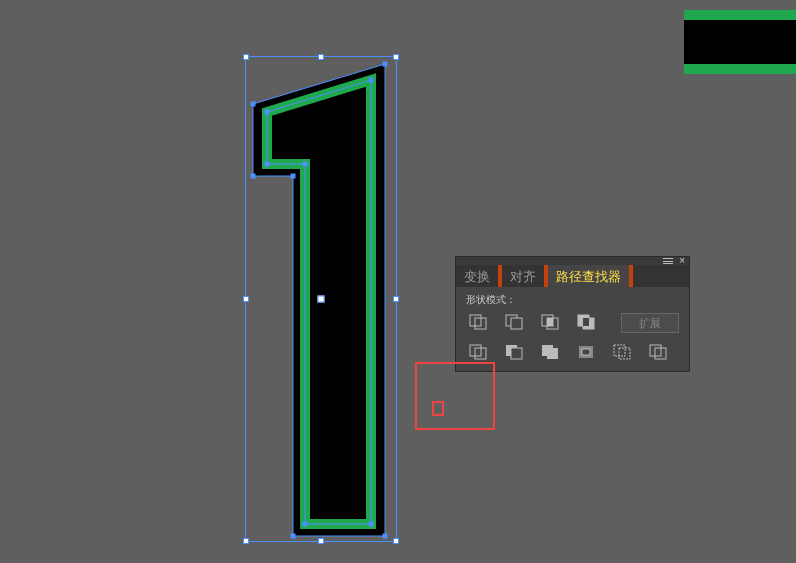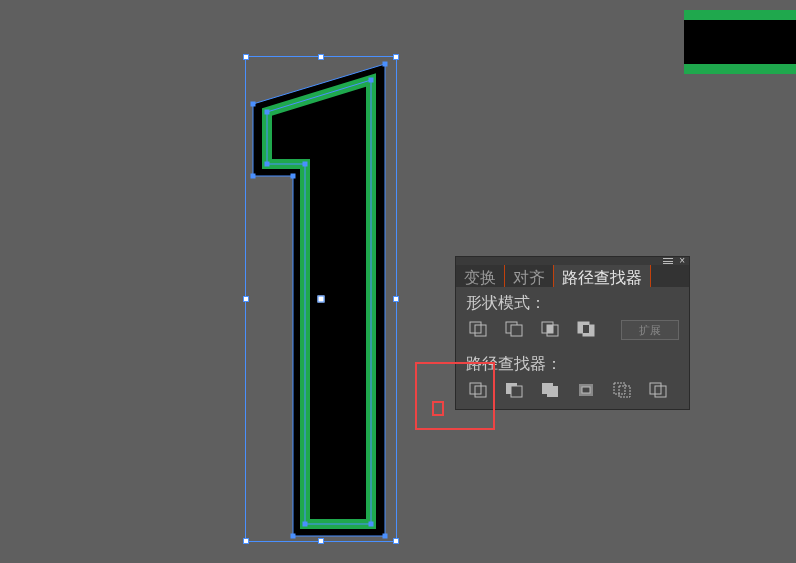--- a/index.html
+++ b/index.html
@@ -103,33 +103,33 @@
     font-size: 10px; color: #ccc; line-height: 6px; cursor: pointer;
   }
   .tabs {
     display: flex;
     background: #333;
     height: 22px;
     align-items: stretch;
   }
   .tab {
     padding: 3px 8px 0 8px;
-    font-size: 16px;
+    font-size: 13px;
     color: #999;
-    border-right: 1px solid #c2410c;
+    border-right: 4px solid #c2410c;
     cursor: pointer;
   }
   .tab.active {
     background: #454545;
-    color: #e5e5e5;
+    color: #fde047;
   }
   .section-label {
     padding: 6px 20px 4px 10px;
     color: #ccc;
-    font-size: 16px;
+    font-size: 10px;
   }
   .icon-row {
     display: flex;
     align-items: flex-end;
     padding: 0 10px 8px 10px;
     gap: 12px;
   }
   .icon-btn {
     width: 24px;
     height: 22px;
@@ -259,21 +259,20 @@
     <div class="icon-btn">
       <svg width="18" height="16">
           <rect x="1" y="1" width="11" height="11" fill="#bbb" stroke="#bbb"></rect>
           <rect x="6" y="4" width="11" height="11" fill="#bbb" stroke="#bbb"></rect>
           <rect x="6" y="4" width="6" height="8" fill="#454545"></rect>
         </svg>
     </div>
     <div class="expand-btn">扩展</div>
   </div>
 
-  <div class="section-label">路径查找器：</div>
   <div class="icon-row">
     <div class="icon-btn">
       <svg width="18" height="16">
           <rect x="1" y="1" width="11" height="11" fill="none" stroke="#bbb"></rect>
           <rect x="6" y="4" width="11" height="11" fill="none" stroke="#bbb"></rect>
         </svg>
     </div>
     <div class="icon-btn">
       <svg width="18" height="16">
           <rect x="1" y="1" width="11" height="11" fill="#bbb"></rect>

